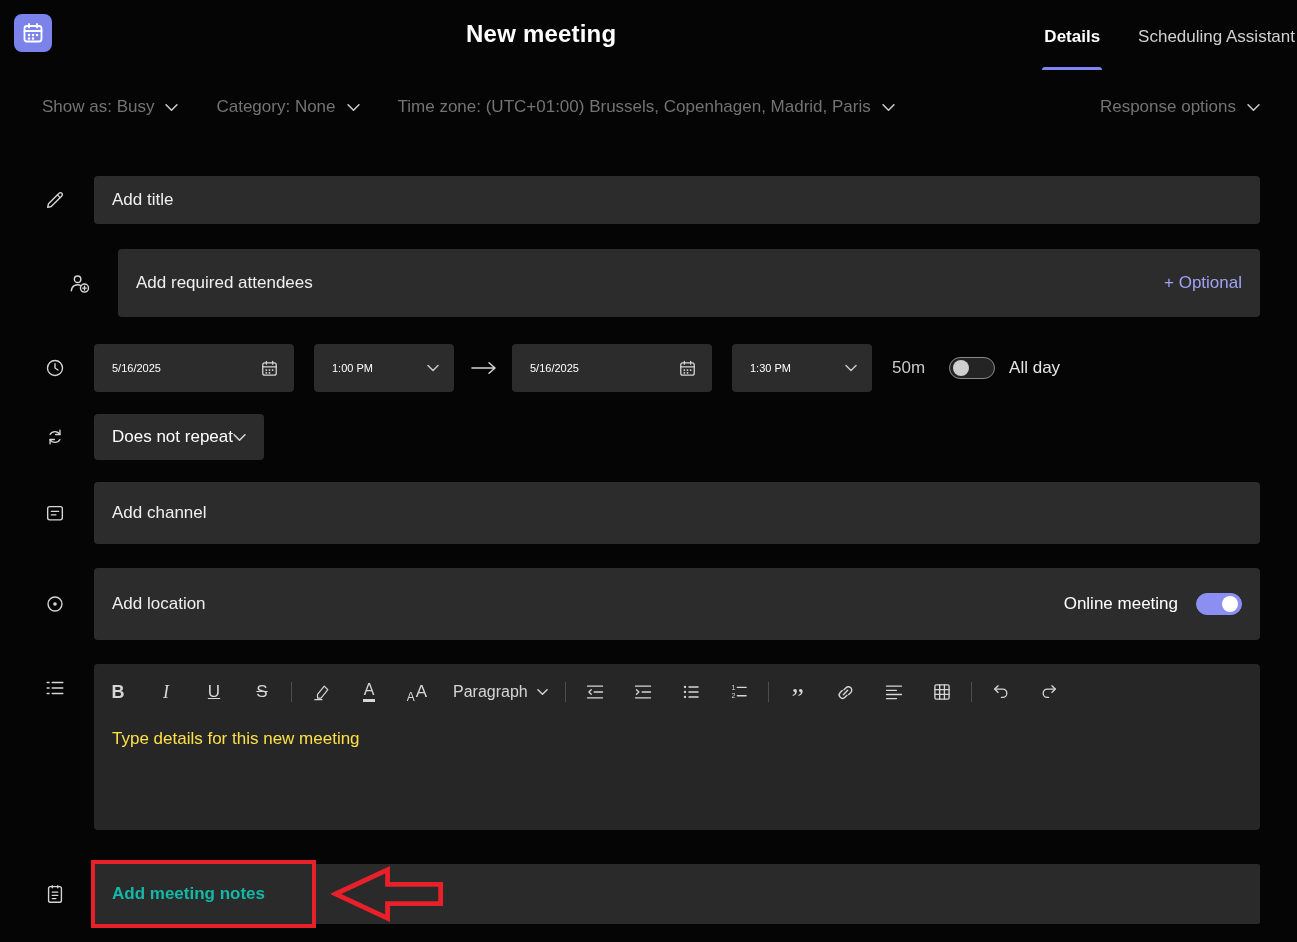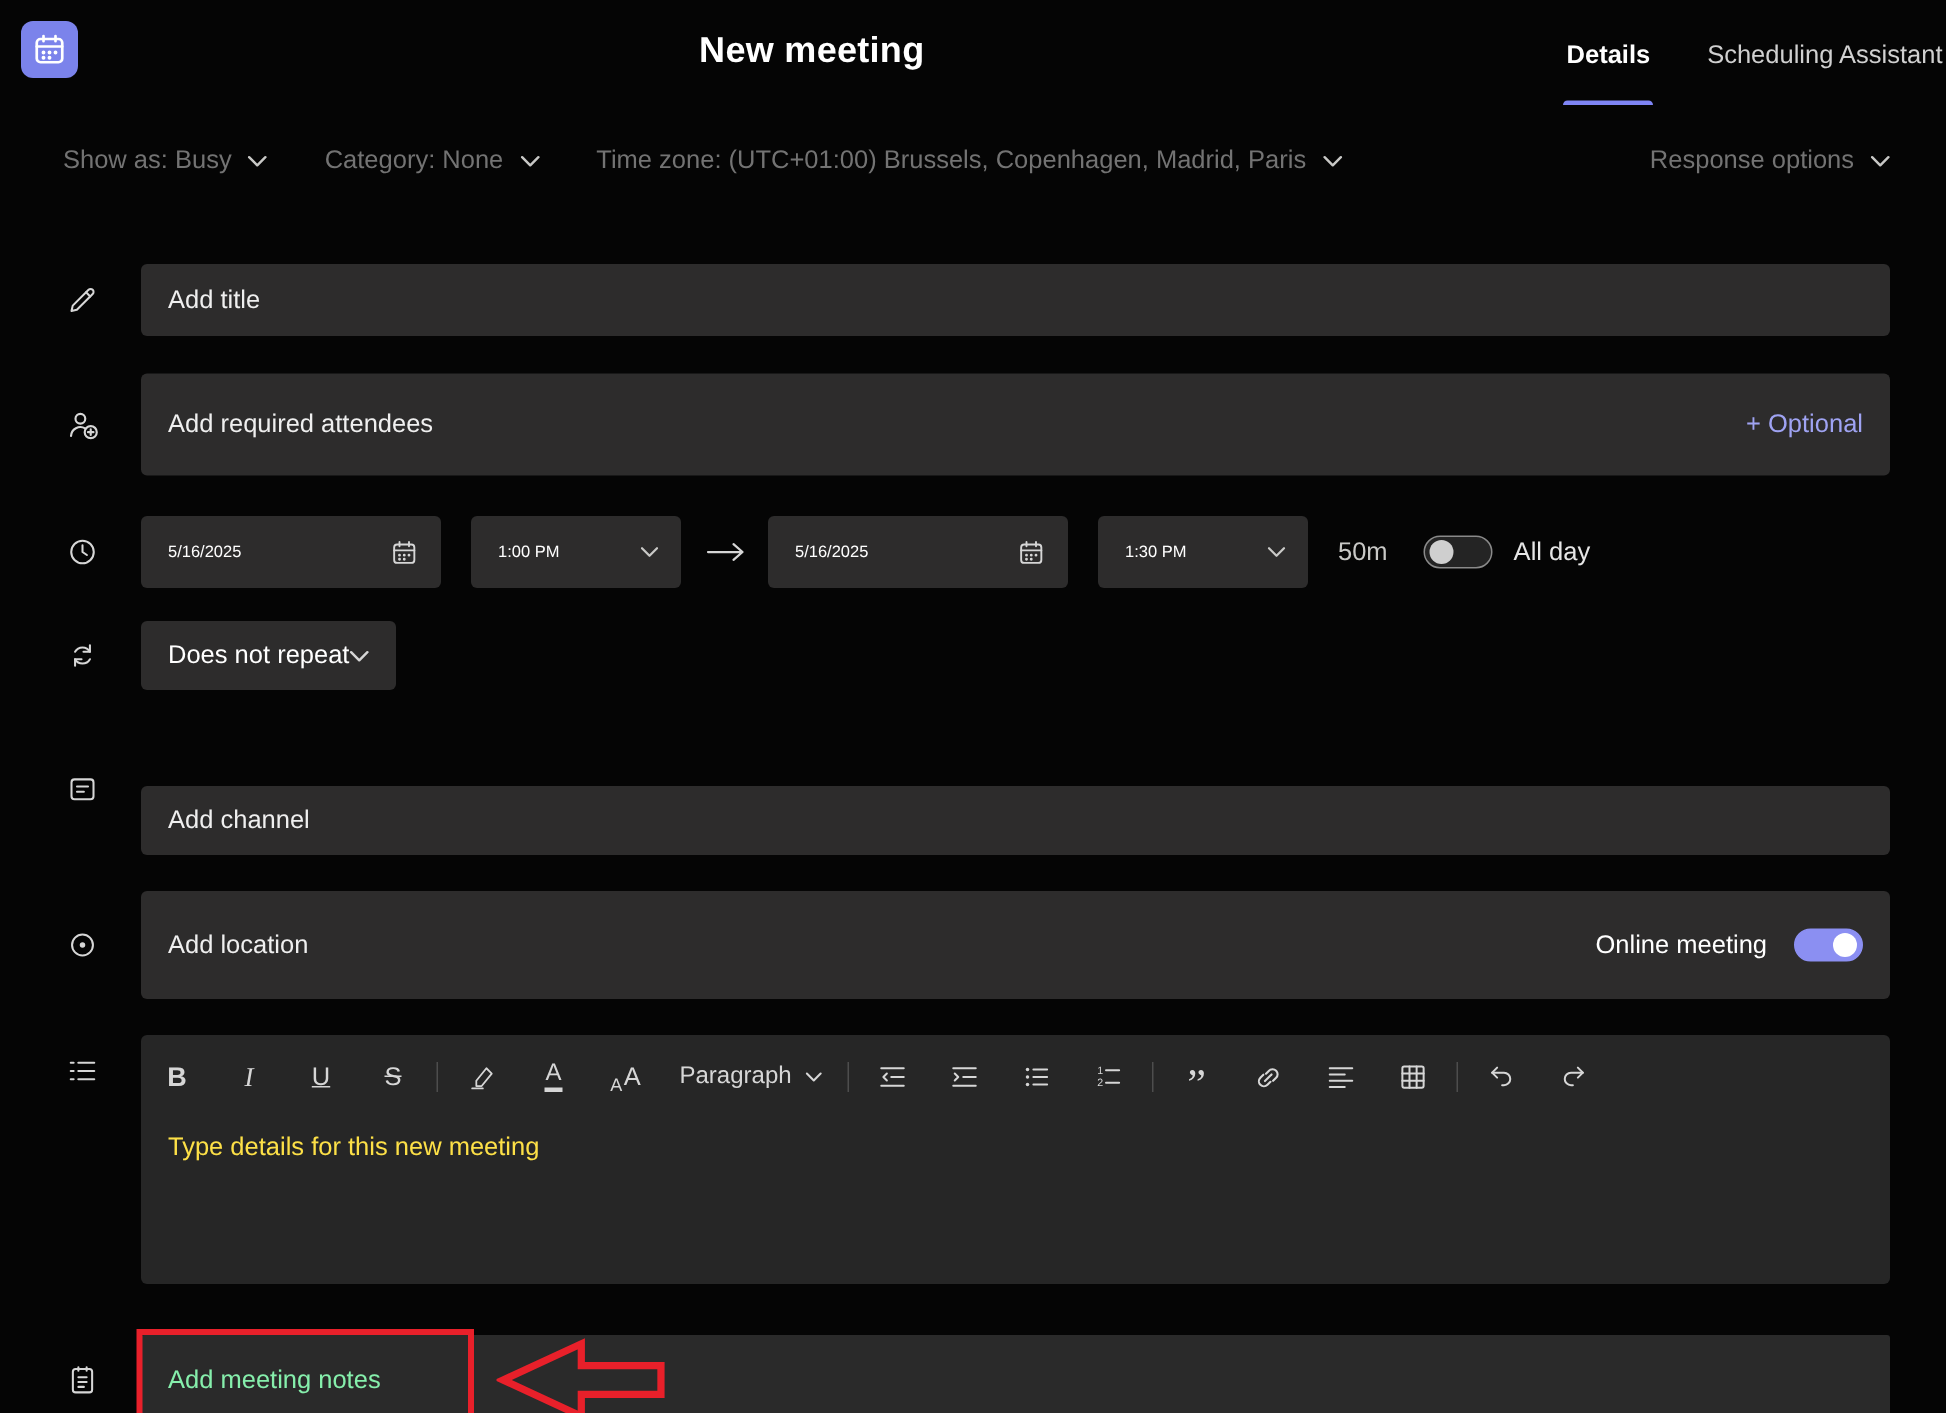--- a/index.html
+++ b/index.html
@@ -34,26 +34,26 @@
   .field .chev, .repeat-btn .chev, .tb .chev { color:#d6d6d6; }
 
   
   .row { display:flex; align-items:center; margin-right:37px; }
   .icon-cell { flex:0 0 94px; display:flex; align-items:center; justify-content:center; padding-left:16px; color:#d6d6d6; }
   .field {
     flex:1; background:#2d2c2c; border-radius:4px; height:48px;
     display:flex; align-items:center; padding:0 18px; font-size:17px;
   }
   .row-title { margin-top:56px; }
-  .row-attendees { margin-top:25px; }
+  .row-attendees { margin-top:25px;padding-left:24px; }
   .row-attendees .field { height:68px; }
   .row-datetime { margin-top:27px; }
   .row-repeat { margin-top:22px; }
   .row-channel { margin-top:22px; }
-  .row-channel .field { height:46px;margin-top:42px; }
+  .row-channel .field { height:62px; }
   .row-location { margin-top:24px; }
   .row-location .field { height:72px; }
   .row-editor { margin-top:24px; align-items:flex-start; }
   .row-notes { margin-top:34px; }
 
   .field-input {
     flex:1; background:transparent; border:none; outline:none; color:#fff;
     font-size:17px; font-family:inherit; min-width:0;
   }
   .field-input::placeholder { color:#efefef; opacity:1; }
@@ -106,21 +106,21 @@
   .fs-large { font-size:17px; }
   .quote-glyph { font-size:28px; line-height:0.4; position:relative; top:6px; font-family:"Liberation Serif", serif; }
   .tb-divider { width:1px; height:20px; background:#4d4d4d; margin:0 5px; }
   .editor-body { padding:17px 18px; color:#fde047; font-size:17px; cursor:text; }
 
   
   .notes-bar {
     flex:1; background:#2a2a2a; border-radius:2px; height:60px;
     display:flex; align-items:center; padding:0 18px; position:relative; cursor:pointer;
   }
-  .notes-label { font-size:17px; font-weight:400; color:#86efac; }
+  .notes-label { font-size:17px; font-weight:700; color:#14b8a6; }
   .red-box {
     position:absolute; left:-3px; top:-4px; width:225px; height:68px;
     border:4px solid #e8202a; pointer-events:none;
   }
   .red-arrow { position:absolute; left:237px; top:2px; pointer-events:none; }
 </style>
 </head>
 <body>
 
 <div class="header">

